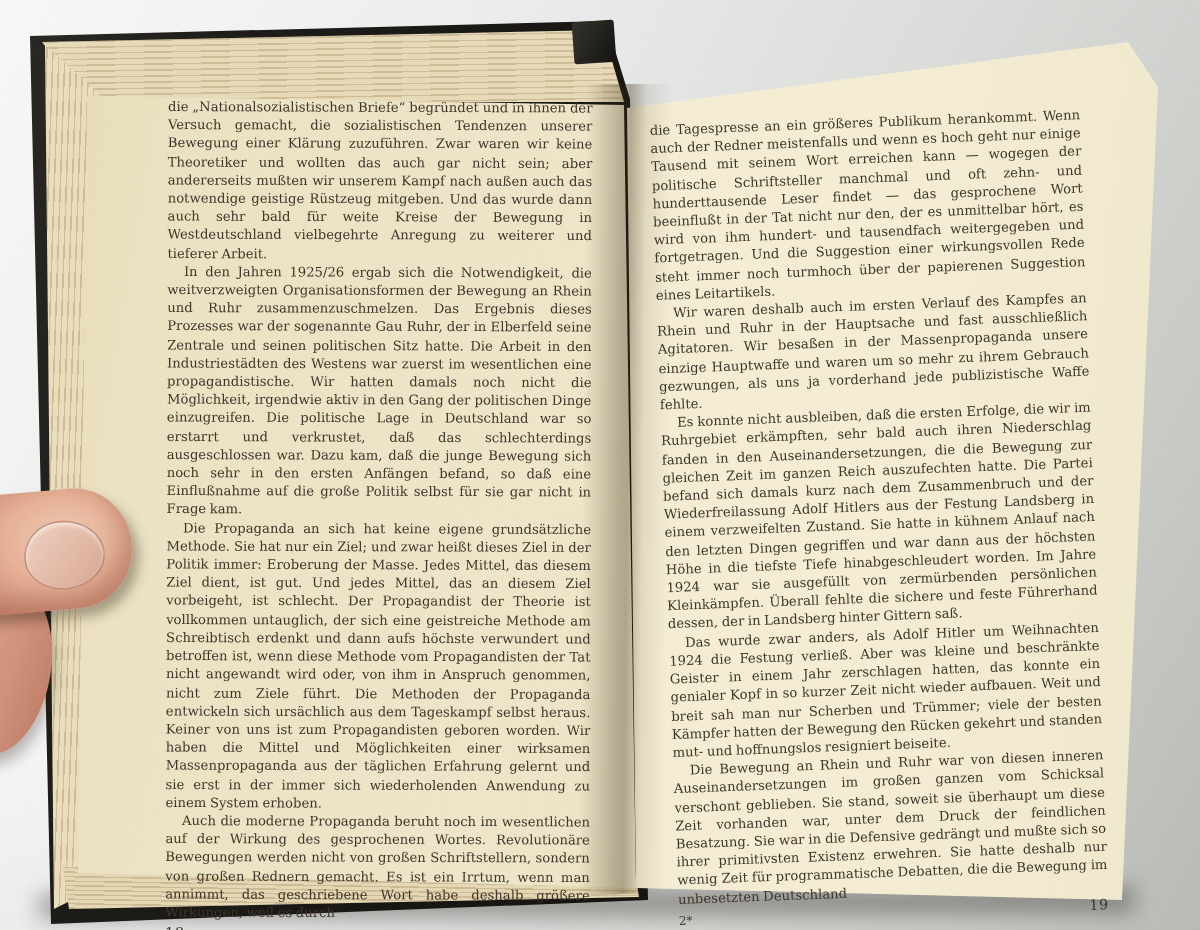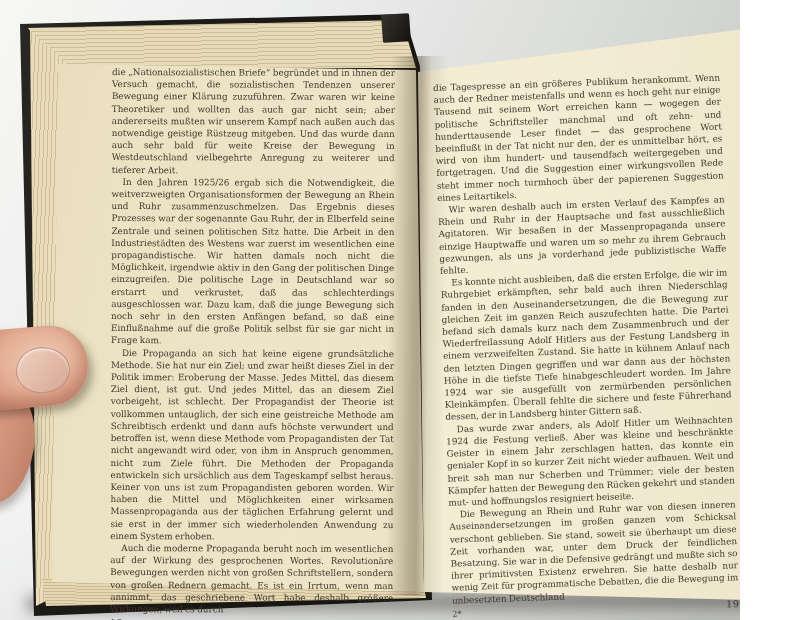--- a/index.html
+++ b/index.html
@@ -1,18 +1,18 @@
 <!DOCTYPE html>
 <html><head>
 <meta charset="utf-8">
 <style>
   html,body{margin:0;padding:0;}
   body{width:800px;height:620px;overflow:hidden;position:relative;
        font-family:"DejaVu Serif", serif;}
-  .stage{position:absolute;inset:0;width:740px;height:620px;overflow:hidden;}
+  .stage{position:absolute;inset:0;width:800px;height:620px;overflow:hidden;}
 
   
   .bg{position:absolute;inset:0;
       background:linear-gradient(118deg,#f7f7f5 0%,#eceded 28%,#dcdedb 55%,#c6c8c4 85%,#b8bab6 100%);}
   .bg:after{content:"";position:absolute;left:0;top:430px;width:260px;height:190px;
       background:linear-gradient(180deg,rgba(255,255,255,.55),rgba(255,255,255,0));}
 
   
   .book-shadow{position:absolute;left:26px;top:594px;width:730px;height:16px;
       background:rgba(25,22,18,.38);filter:blur(7px);transform:rotate(-.4deg);}

